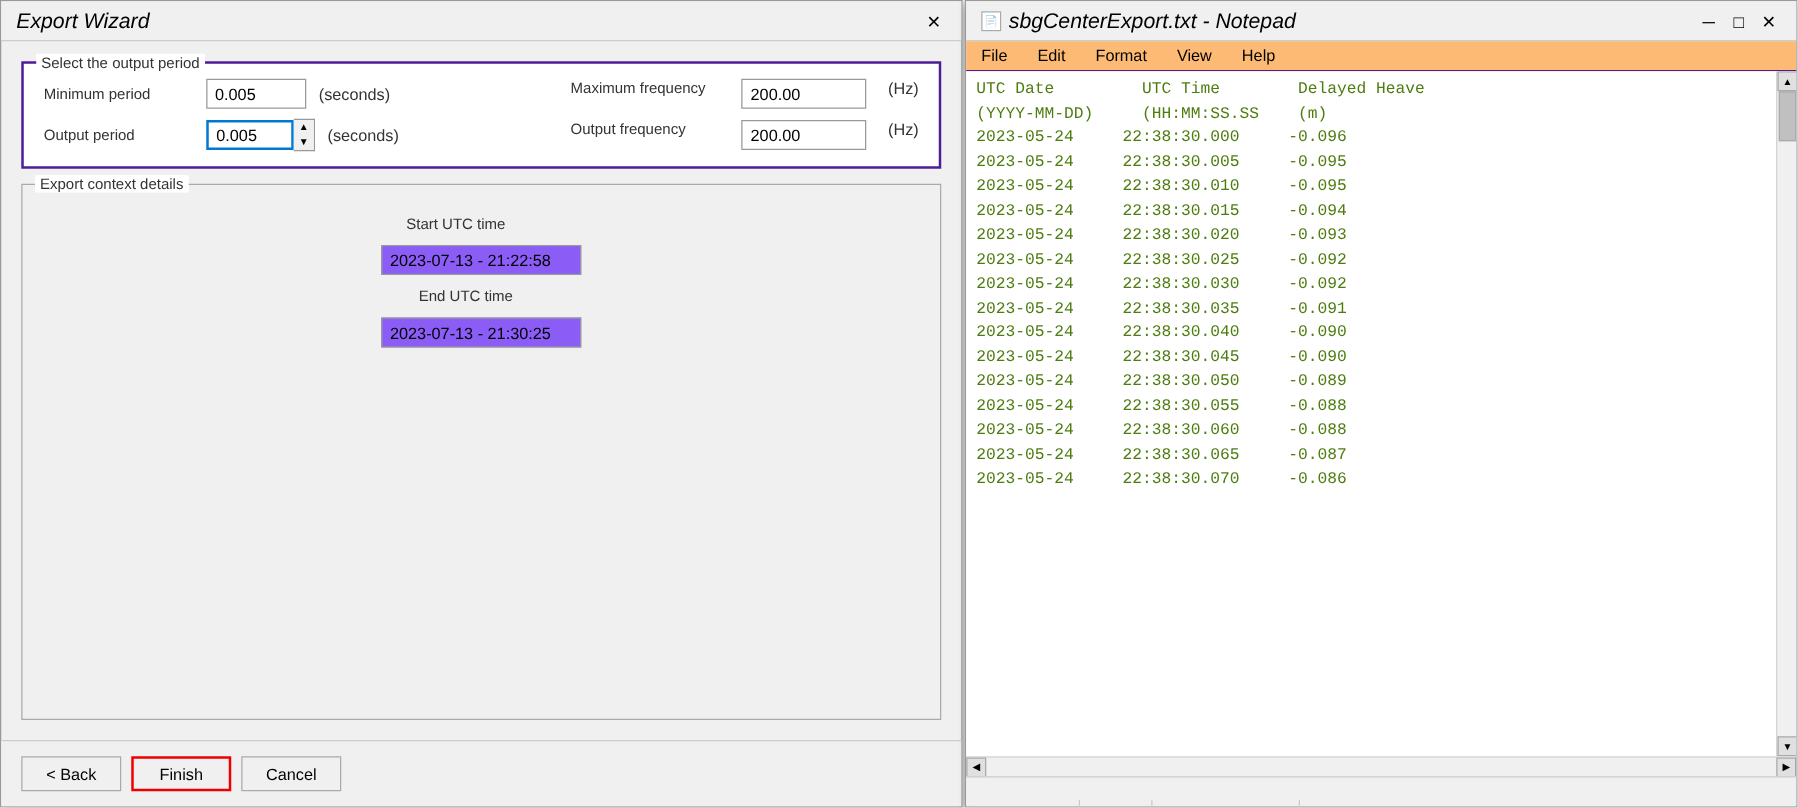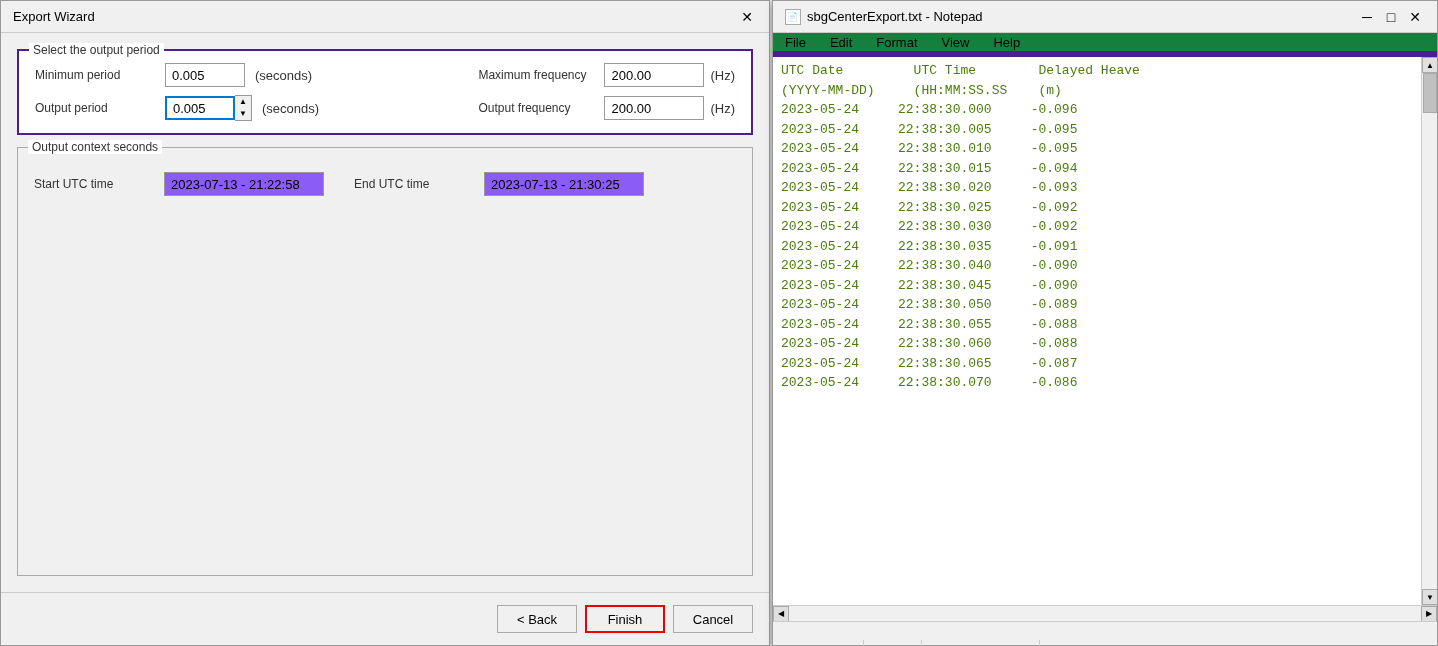--- a/index.html
+++ b/index.html
@@ -28,23 +28,24 @@
       background: #f0f0f0;
       border-bottom: 1px solid #ccc;
       padding: 8px 12px;
       display: flex;
       align-items: center;
       justify-content: space-between;
       height: 32px;
     }
 
     .titlebar-title {
-      font-size: 13px;
+      font-size: 17px;
       color: #000;
       font-weight: normal;
+      font-style: italic;
     }
 
     .titlebar-controls {
       display: flex;
       align-items: center;
       gap: 4px;
     }
 
     .titlebar-btn {
       width: 20px;
@@ -153,22 +154,21 @@
       display: flex;
       align-items: center;
       justify-content: center;
       font-size: 8px;
       line-height: 1;
     }
 
     .right-group {
       margin-left: auto;
       display: flex;
-      align-items: center;
-      gap: 6px;
+      gap: 17px;
     }
 
     
     .context-section {
       border: 1px solid #aaa;
       background: #f0f0f0;
       padding: 12px 16px 16px;
       position: relative;
       flex: 1;
     }
@@ -189,21 +189,21 @@
       font-size: 13px;
       height: 24px;
       background: #8b5cf6;
     }
 
     
     .wizard-footer {
       border-top: 1px solid #ccc;
       padding: 12px 16px;
       display: flex;
-      justify-content: flex-end;
+      justify-content: flex-start;
       gap: 8px;
       background: #f0f0f0;
     }
 
     .btn {
       padding: 4px 16px;
       font-size: 13px;
       border: 1px solid #aaa;
       background: #f0f0f0;
       cursor: pointer;
@@ -249,27 +249,27 @@
       height: 16px;
       background: #fff;
       border: 1px solid #aaa;
       display: flex;
       align-items: center;
       justify-content: center;
       font-size: 9px;
     }
 
     .notepad-menubar {
-      background: #15803d;
-      border-bottom: 6px solid #4c1d95;
+      background: #fdba74;
+      border-bottom: 1px solid #4c1d95;
       padding: 2px 8px;
       display: flex;
       gap: 16px;
       height: 24px;
-      align-items: center;
+      align-items: flex-end;
     }
 
     .menu-item {
       font-size: 13px;
       color: #000;
       cursor: pointer;
       padding: 2px 4px;
     }
 
     .notepad-content {
@@ -415,24 +415,24 @@
 
         <div class="right-group">
           <span class="form-label">Output frequency</span>
           <input type="text" class="form-input form-input-md" value="200.00" style="">
           <span class="unit-label">(Hz)</span>
         </div>
       </div>
     </div>
 
     <div class="context-section">
-      <span class="section-legend">Output context seconds</span>
-
-
-      <div class="form-row" style="margin-top:12px;">
+      <span class="section-legend">Export context details</span>
+
+
+      <div class="form-row" style="margin-top:12px;flex-direction:column;">
         <span class="form-label">Start UTC time</span>
         <input type="text" class="datetime-input" value="2023-07-13 - 21:22:58" style="">
 
         <span style="margin-left:20px;" class="form-label">End UTC time</span>
         <input type="text" class="datetime-input" value="2023-07-13 - 21:30:25" style="">
       </div>
     </div>
   </div>
 
   <div class="wizard-footer">

